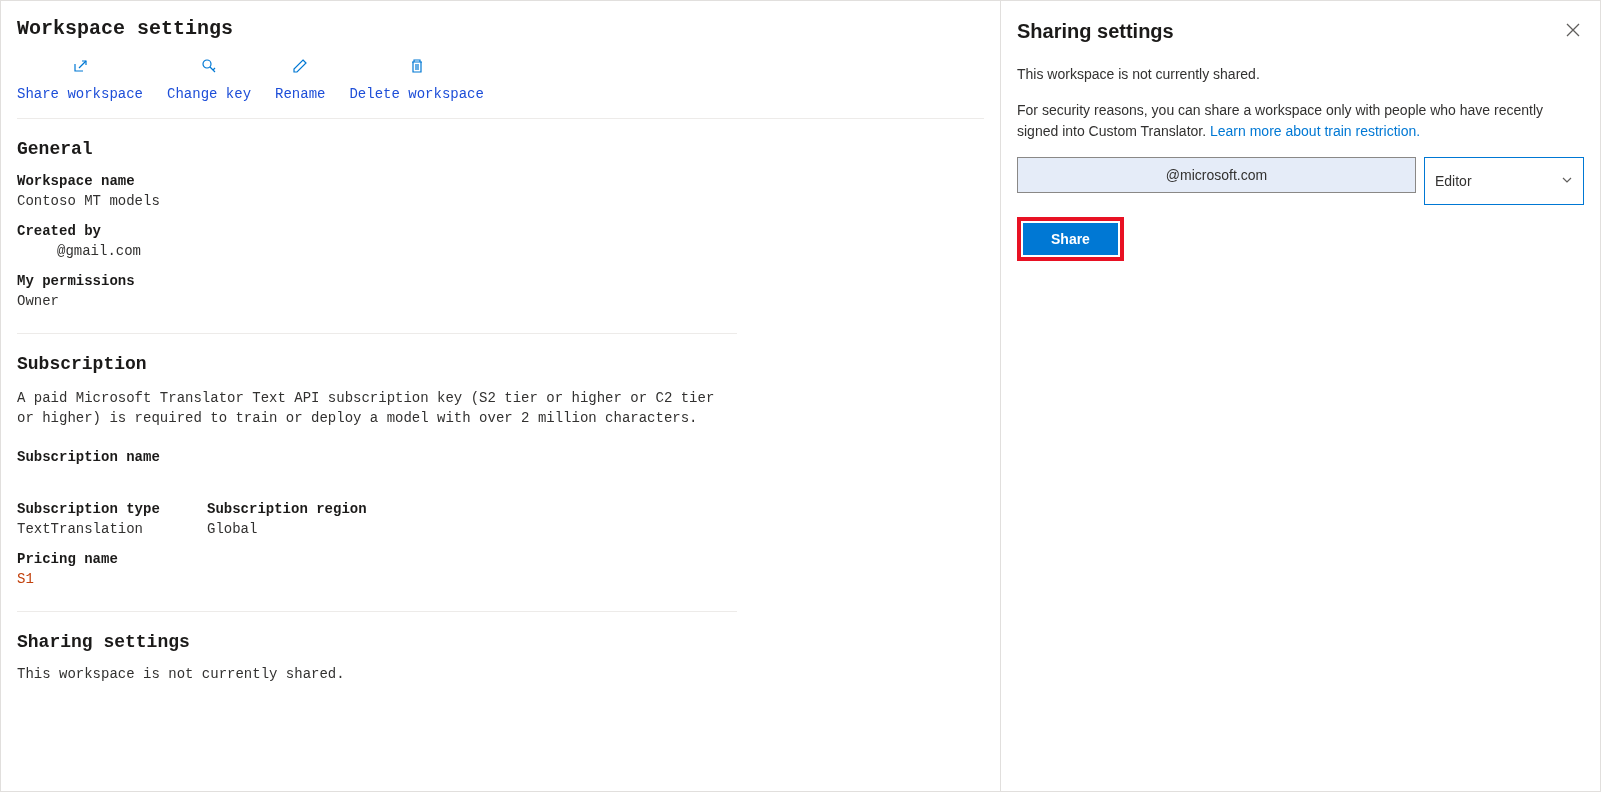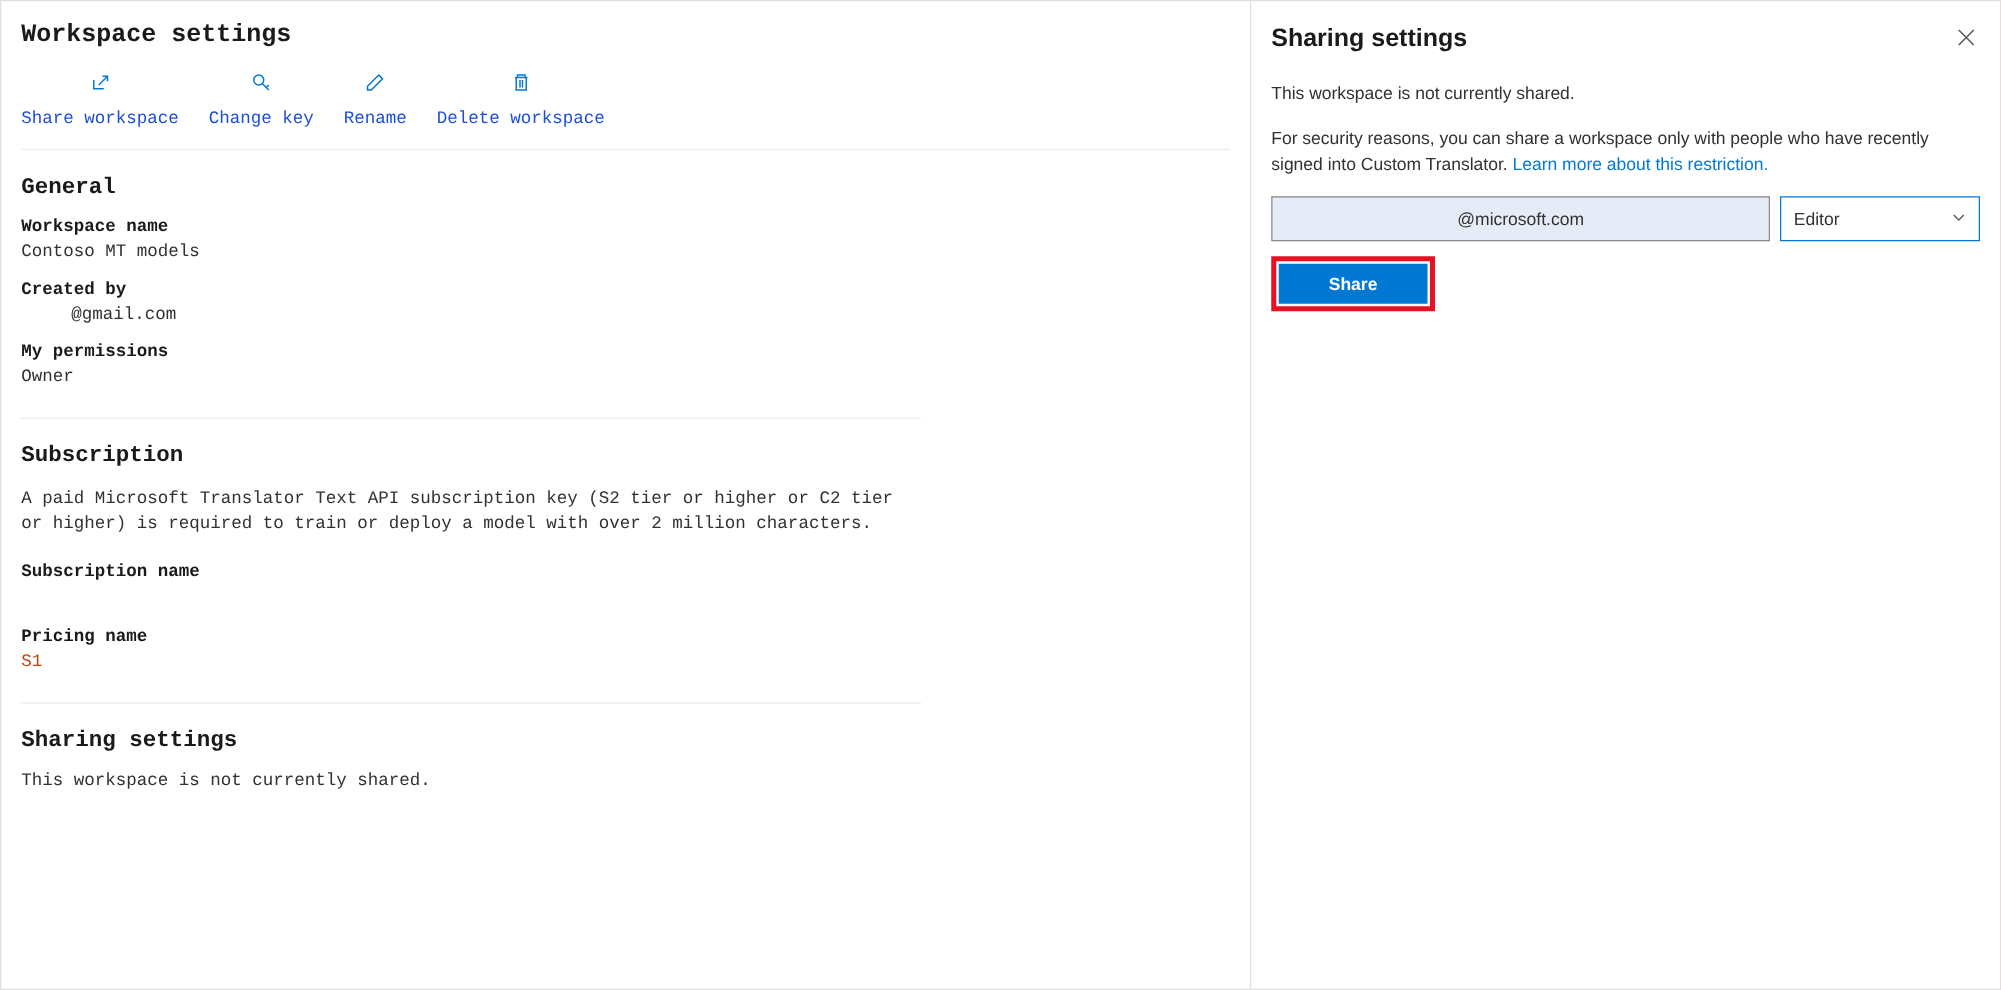--- a/index.html
+++ b/index.html
@@ -137,21 +137,21 @@
       border: 1px solid #8a8886;
       background: #e5ecf8;
       text-align: center;
       font-size: 14px;
       color: #323130;
       font-family: inherit;
       padding: 16px 8px;
     }
     .role-select {
       width: 160px;
-      height: 36px;
+      height: 48px;
       border: 1px solid #0078d4;
       background: #ffffff;
       padding: 0 30px 0 10px;
       font-size: 14px;
       color: #323130;
       display: flex;
       align-items: center;
       position: relative;
       cursor: pointer;
     }
@@ -165,21 +165,21 @@
       display: inline-block;
       border: 4px solid #e81123;
       padding: 2px;
     }
     .share-btn {
       background: #0078d4;
       color: #ffffff;
       border: none;
       font-size: 14px;
       font-weight: 600;
-      padding: 8px 40px;
+      padding: 8px 28px;
       cursor: pointer;
       font-family: inherit;
     }
     .link-text {
       color: #c2410c;
     }
     .indent {
       padding-left: 40px;
     }
   </style>
@@ -236,20 +236,30 @@
     <div class="field-label">My permissions</div>
     <div class="field-value">Owner</div>
   </div>
 
   <hr class="section-divider">
 
   <div class="section">
     <h2 class="section-title">Subscription</h2>
     <p class="description-text">A paid Microsoft Translator Text API subscription key (S2 tier or higher or C2 tier or higher) is required to train or deploy a model with over 2 million characters.</p>
     <div class="field-label" style="margin-bottom:36px;">Subscription name</div>
+    <div class="sub-columns">
+      <div class="sub-col">
+        <div class="field-label">Subscription type</div>
+        <div class="field-value">TextTranslation</div>
+      </div>
+      <div class="sub-col">
+        <div class="field-label">Subscription region</div>
+        <div class="field-value">Global</div>
+      </div>
+    </div>
     <div class="field-label">Pricing name</div>
     <div class="field-value link-text">S1</div>
   </div>
 
   <hr class="section-divider">
 
   <div class="section">
     <h2 class="section-title">Sharing settings</h2>
     <p class="field-value">This workspace is not currently shared.</p>
   </div>
@@ -263,21 +273,21 @@
         <svg width="14" height="14" viewBox="0 0 14 14" stroke="#605e5c" stroke-width="1.3">
           <path d="M1 1 L13 13 M13 1 L1 13"></path>
         </svg>
       </span>
     </button>
   </div>
 
   <p class="side-text">This workspace is not currently shared.</p>
 
   <p class="side-text">
-    <span>For security reasons, you can share a workspace only with people who have recently signed into Custom Translator. </span><a href="#">Learn more about this restriction.</a>
+    <span>For security reasons, you can share a workspace only with people who have recently signed into Custom Translator. </span><a href="#">Learn more about train restriction.</a>
   </p>
 
   <div class="form-row">
     <input type="text" class="email-input" value="@microsoft.com" style="">
     <div class="role-select">
       <span>Editor</span>
       <span class="chevron">
         <svg width="12" height="12" viewBox="0 0 12 12" fill="none" stroke="#605e5c" stroke-width="1.2">
           <path d="M2 4 L6 8 L10 4"></path>
         </svg>

